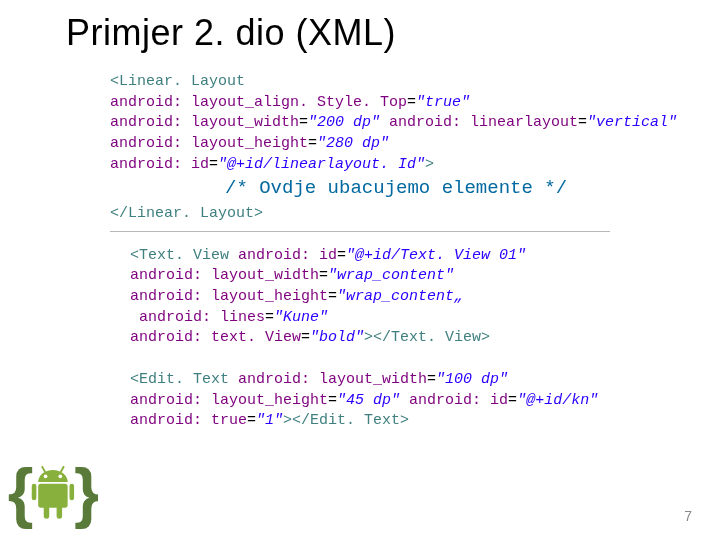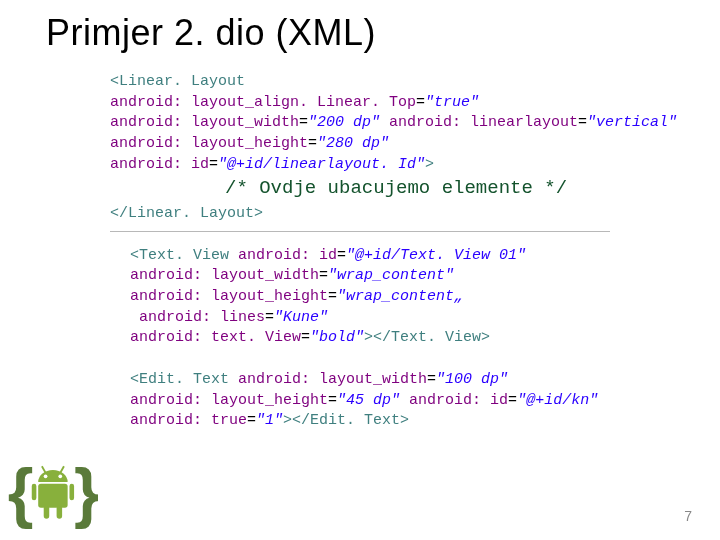--- a/index.html
+++ b/index.html
@@ -6,38 +6,38 @@
   html, body { width: 720px; height: 540px; overflow: hidden; }
   body {
     background: #fff;
     font-family: Arial, Helvetica, sans-serif;
     position: relative;
   }
   .title {
     font-size: 36px;
     font-weight: 400;
     color: #000;
-    padding: 12px 0 8px 46px;
+    padding: 12px 0 8px 66px;
     letter-spacing: 0.5px;
   }
   .code1 {
     font-family: "Courier New", Courier, monospace;
     font-size: 15px;
     color: #000;
     padding: 10px 0 0 110px;
     line-height: 1.38;
     white-space: pre;
   }
   .code1 .tag   { color: #3f7f7f; }
   .code1 .attr  { color: #7f007f; }
   .code1 .sval  { color: #2a00ff; font-style: italic; }
   .comment {
     font-family: "Courier New", Courier, monospace;
     font-size: 19px;
-    color: #14532d;
+    color: #0369a1;
     padding-left: 225px;
     line-height: 1.4;
     white-space: pre;
   }
   .rule {
     margin: 6px 110px 0 110px;
     border: none;
     border-top: 1px solid #b8b8b8;
   }
   .code2 {
@@ -66,21 +66,21 @@
     height: 84px;
   }
   .logo svg { width: 100%; height: 100%; }
 </style>
 </head>
 <body>
 
 <div class="title">Primjer 2. dio (XML)</div>
 
 <div class="code1"><span class="tag">&lt;</span><span class="tag">Linear. Layout</span>
-<span class="attr">android: layout_align. Linear. Top</span><span>=</span><span class="sval">"true"</span>
+<span class="attr">android: layout_align. Style. Top</span><span>=</span><span class="sval">"true"</span>
 <span class="attr">android: layout_width</span><span>=</span><span class="sval">"200 dp" </span><span class="attr">android: linearlayout</span><span>=</span><span class="sval">"vertical"</span>
 <span class="attr">android: layout_height</span><span>=</span><span class="sval">"280 dp"</span>
 <span class="attr">android: id</span><span>=</span><span class="sval">"@+id/linearlayout. Id"</span><span class="tag">&gt;</span></div>
 
 <div class="comment">/* Ovdje ubacujemo elemente */</div>
 
 <div class="code1" style="padding-top:2px"><span class="tag">&lt;/</span><span class="tag">Linear. Layout</span><span class="tag">&gt;</span></div>
 
 <hr class="rule">
 

